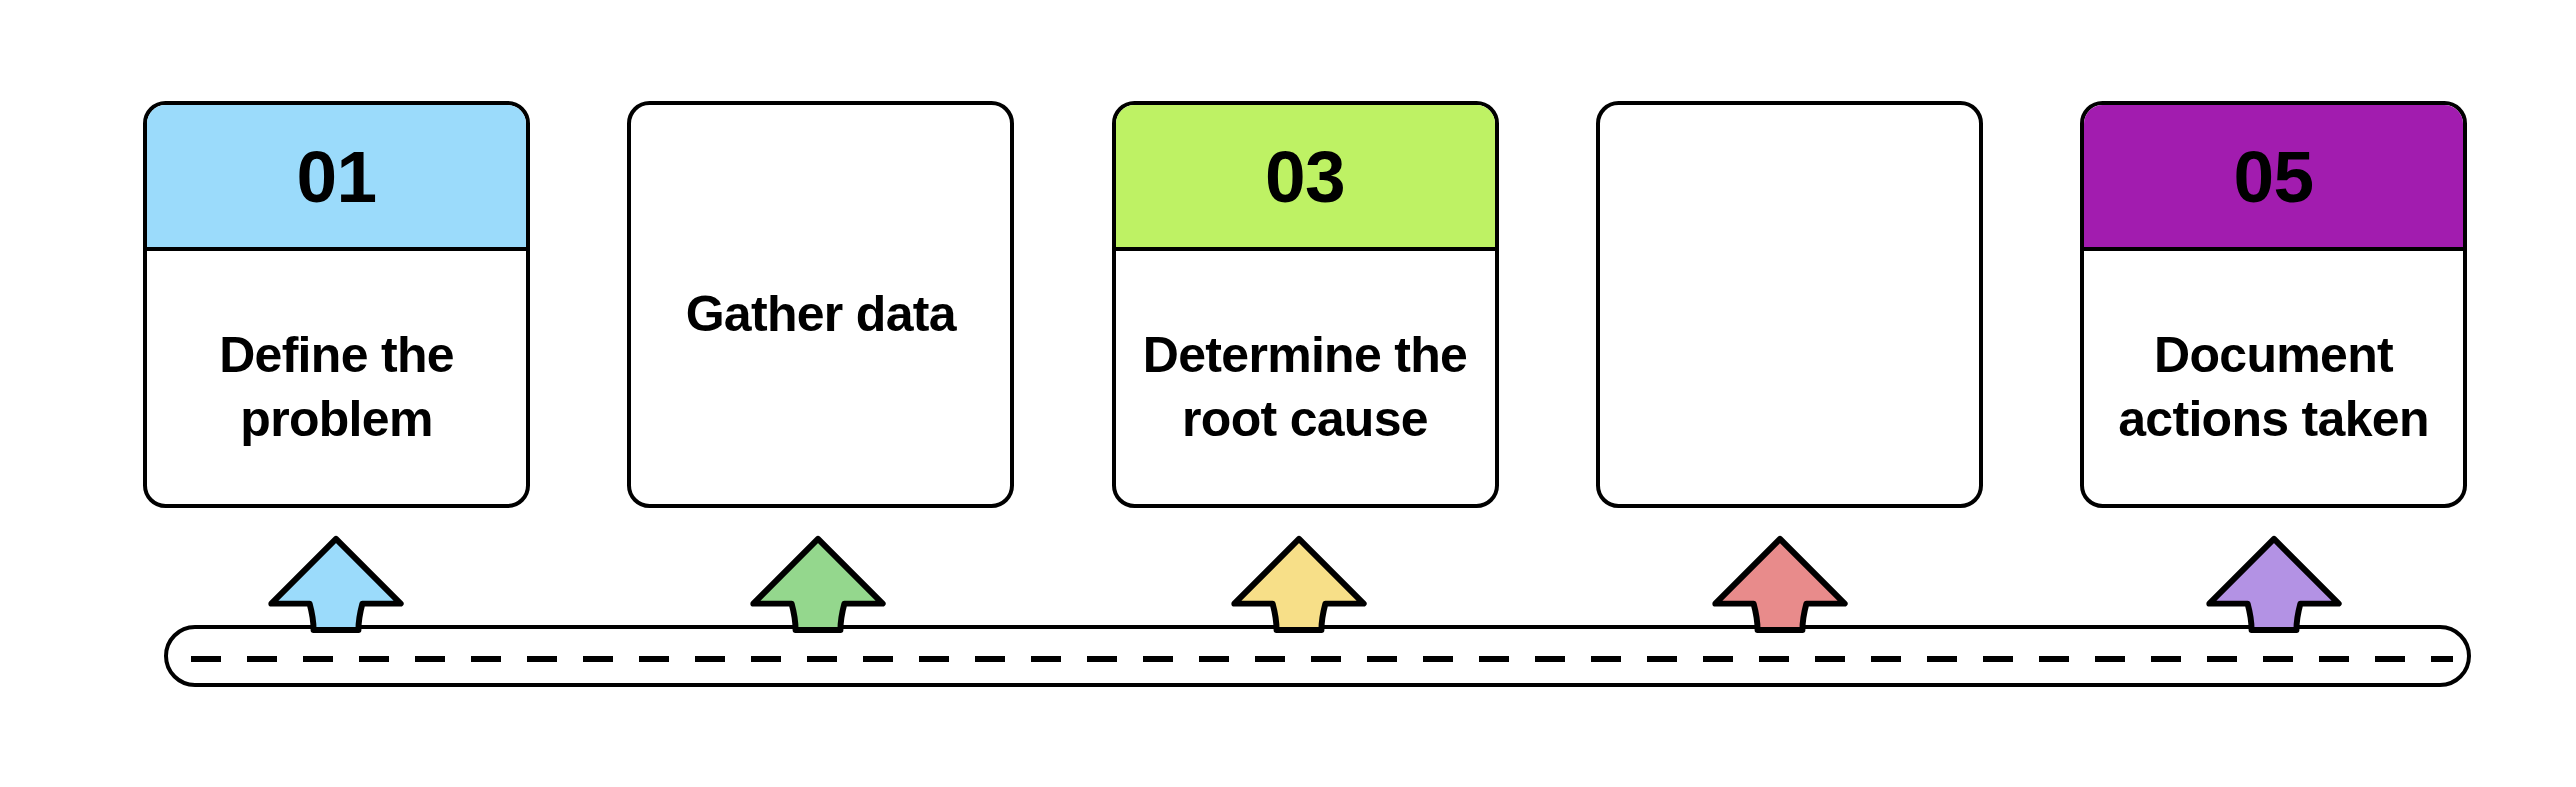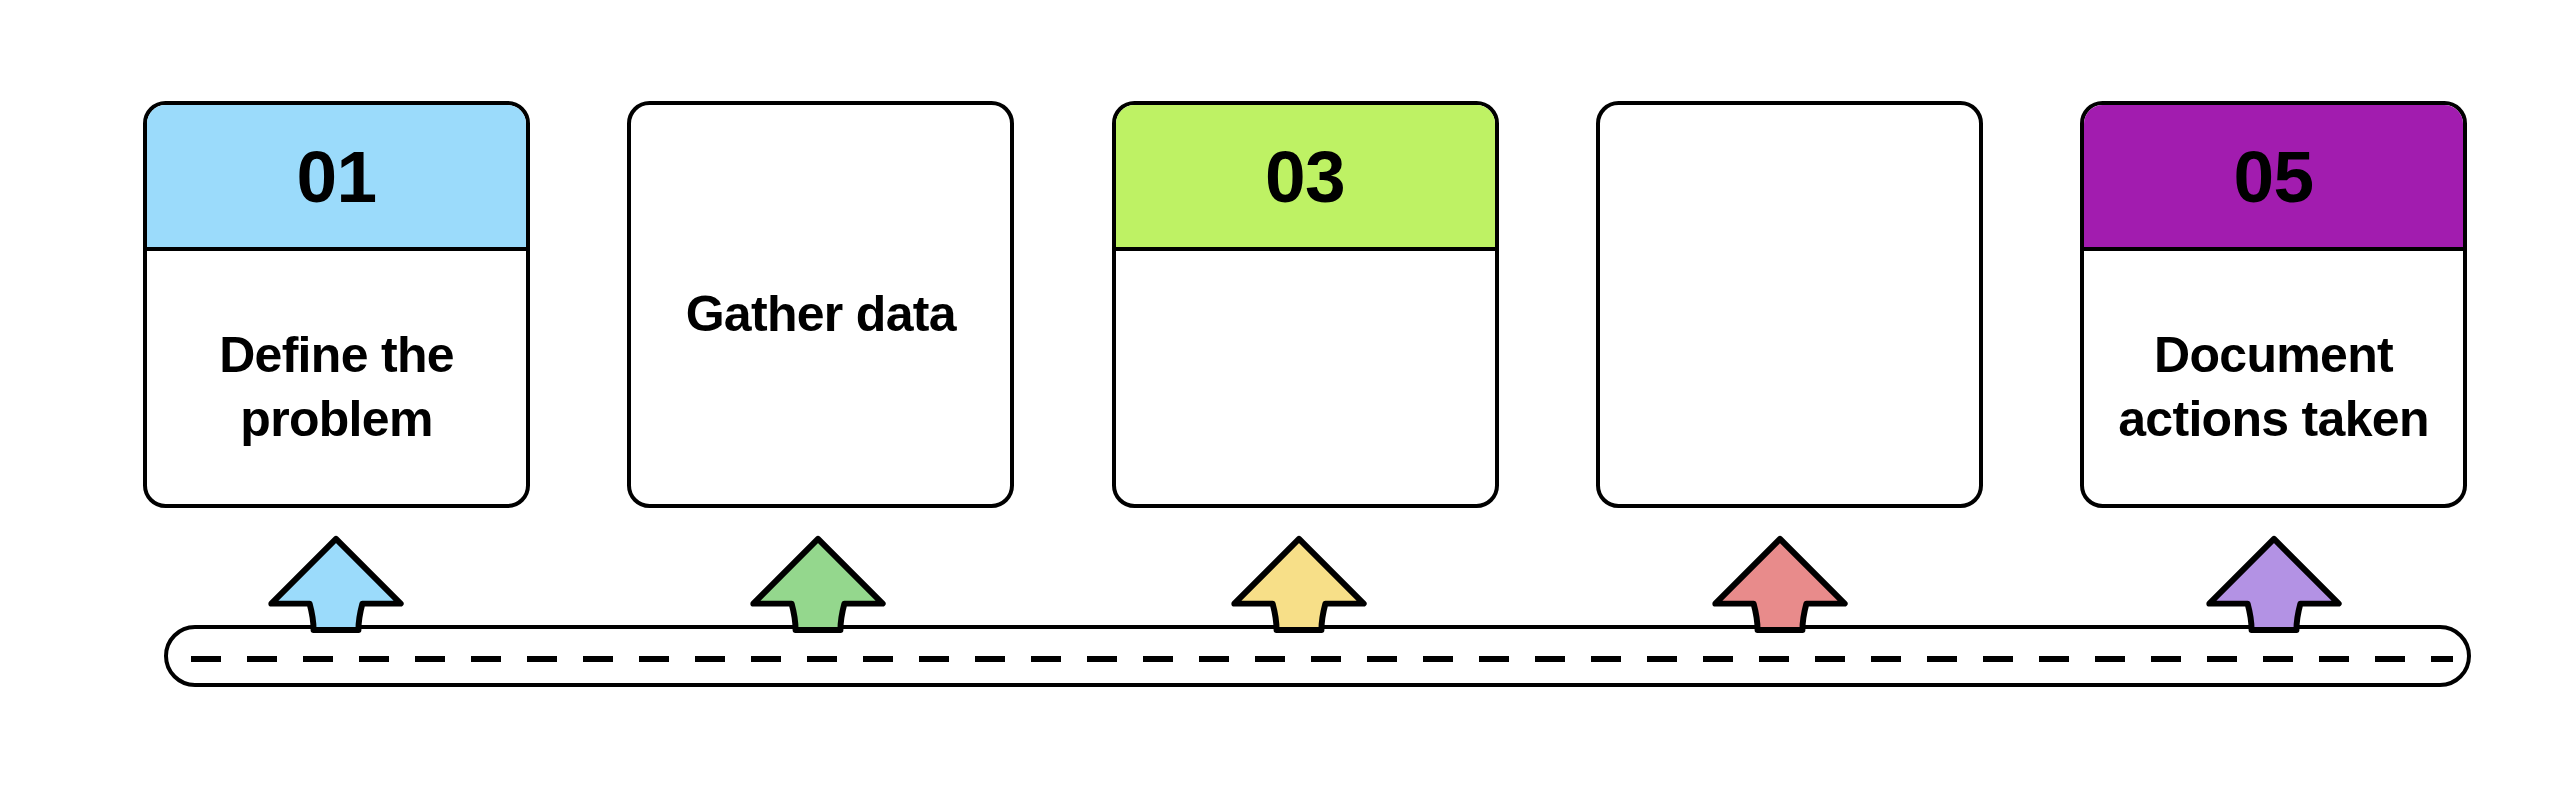--- a/index.html
+++ b/index.html
@@ -147,20 +147,23 @@
     <div class="step-card">
       <div class="card-body">
         <span class="card-label">Gather data</span>
       </div>
     </div>
 
     <div class="step-card">
       <div class="card-header" style="background:#bef264">
         <span class="card-number">03</span>
       </div>
+      <div class="card-body">
+        <span class="card-label">Determine the root cause</span>
+      </div>
     </div>
 
     <div class="step-card">
     </div>
 
     <div class="step-card">
       <div class="card-header" style="background:#a21caf">
         <span class="card-number">05</span>
       </div>
       <div class="card-body">

